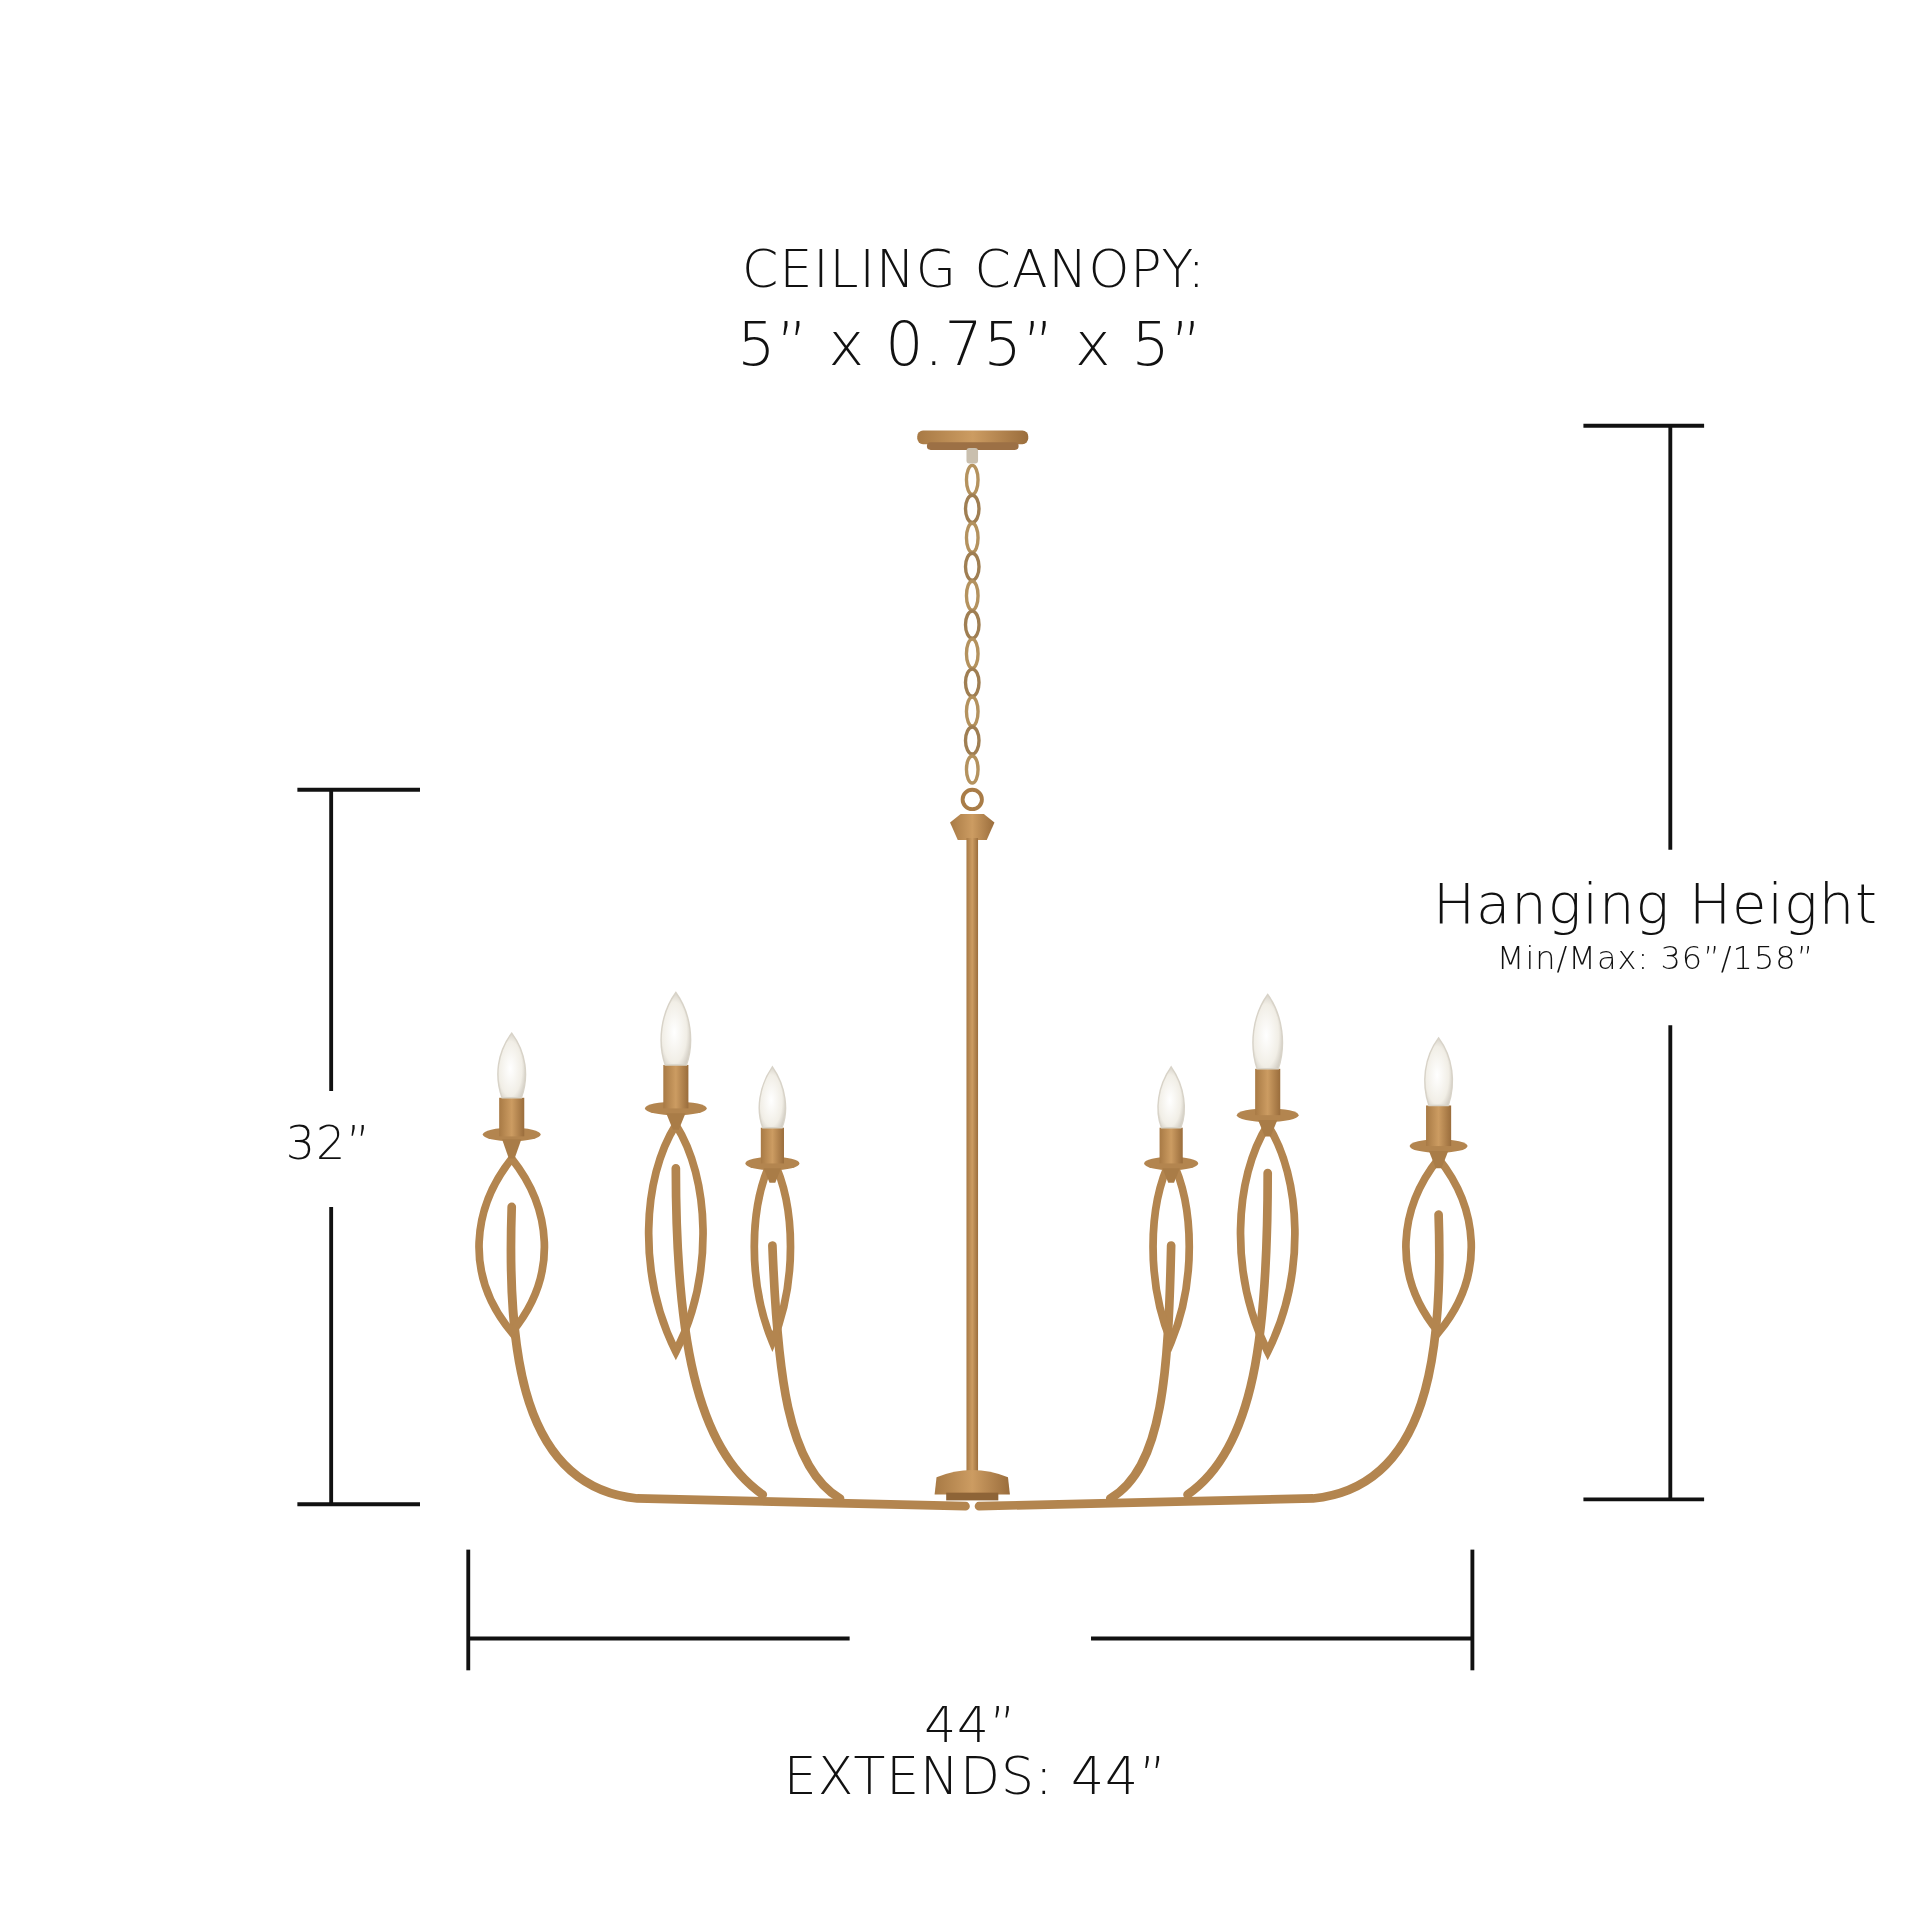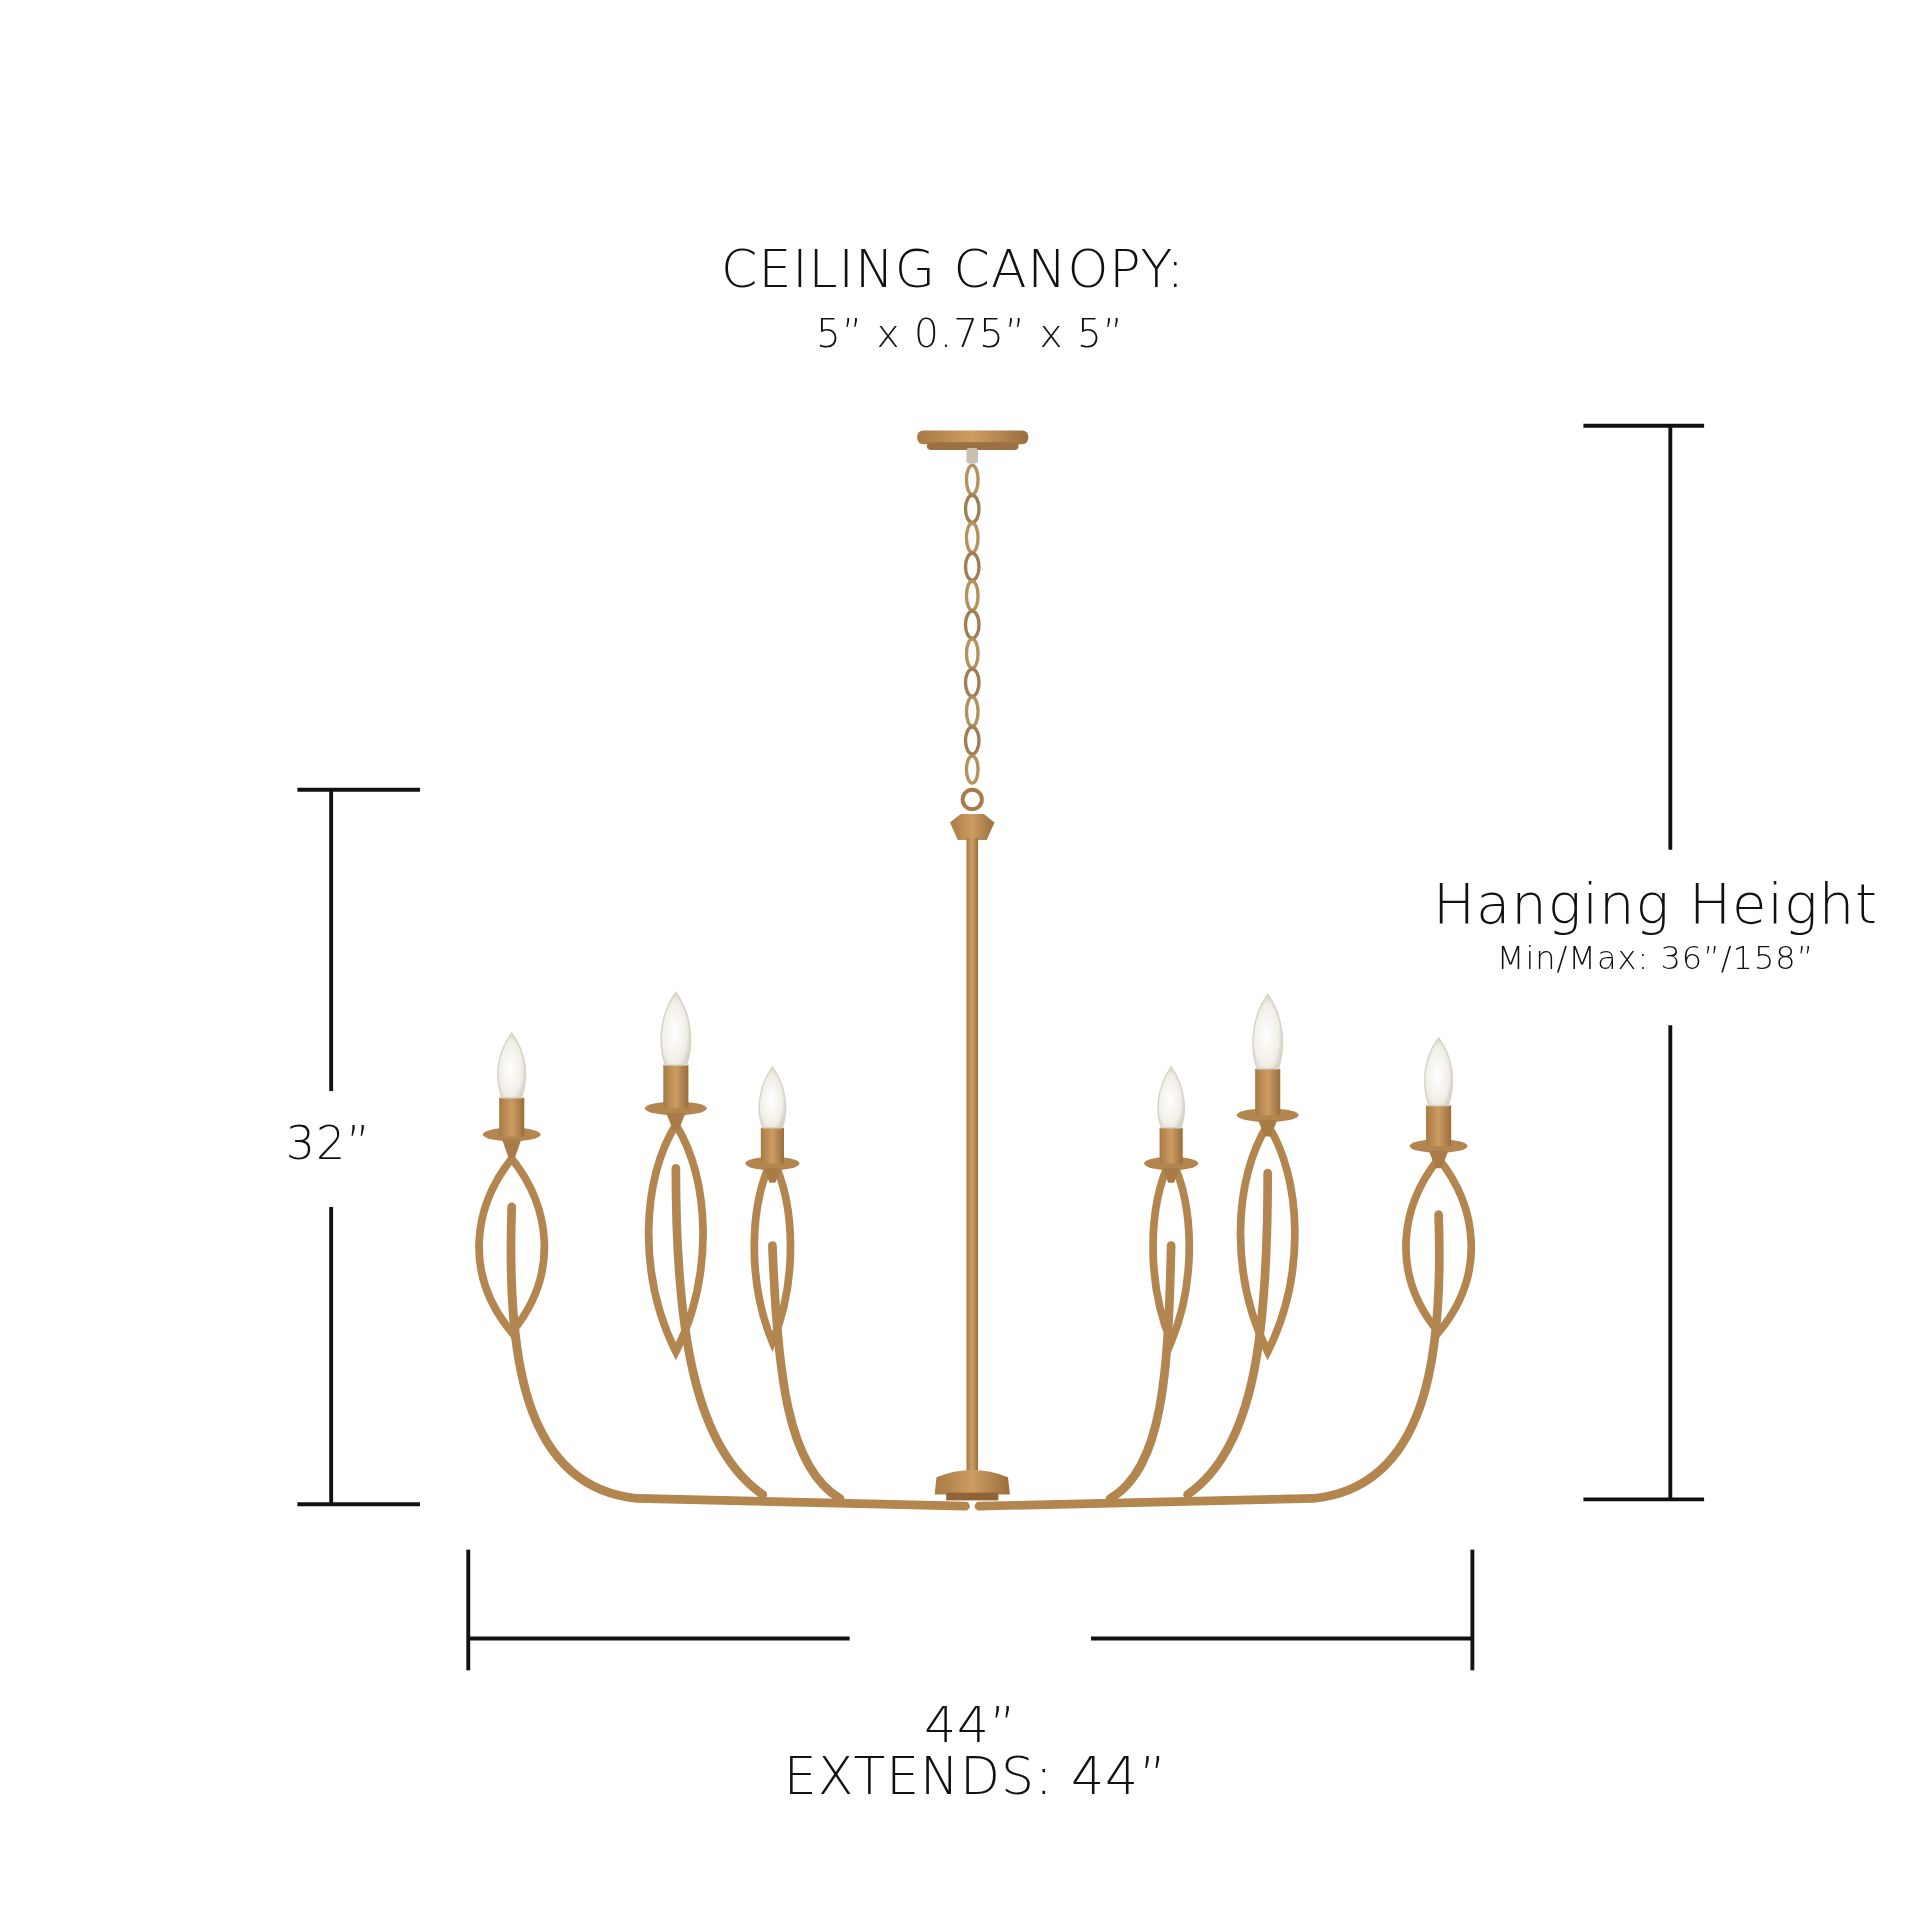--- a/index.html
+++ b/index.html
@@ -1,21 +1,21 @@
 <!DOCTYPE html>
 <html><head>
 <meta charset="utf-8">
 <style>
   html, body { margin: 0; padding: 0; background: #ffffff; }
   body { width: 1931px; height: 1931px; position: relative; overflow: hidden;
          font-family: "DejaVu Sans", "Liberation Sans", sans-serif; color: #111111; }
   .label { position: absolute; text-align: center; white-space: nowrap; font-weight: 300;
            letter-spacing: 1px; line-height: 1; }
-  .canopy-title { left: 562px; width: 782px; top: 243px; font-size: 52px; }
-  .canopy-dims { left: 579px; width: 782px; top: 314px; font-size: 39px; }
+  .canopy-title { left: 583px; width: 782px; top: 243px; font-size: 52px; }
+  .canopy-dims { left: 579px; width: 782px; top: 314px; font-size: 60px; }
   .hh-line1 { left: 1390px; width: 531px; top: 876px; font-size: 56px; }
   .hh-line2 { left: 1390px; width: 531px; top: 942px; font-size: 32px; }
   .height-label { left: 261px; width: 135px; top: 1120px; font-size: 46px; }
   .width-label { left: 869px; width: 203px; top: 1700px; font-size: 50px; }
   .extends-label { left: 676px; width: 599px; top: 1750px; font-size: 52px; }
   svg.art { position: absolute; left: 0; top: 0; }
 </style>
 </head>
 <body>
 

